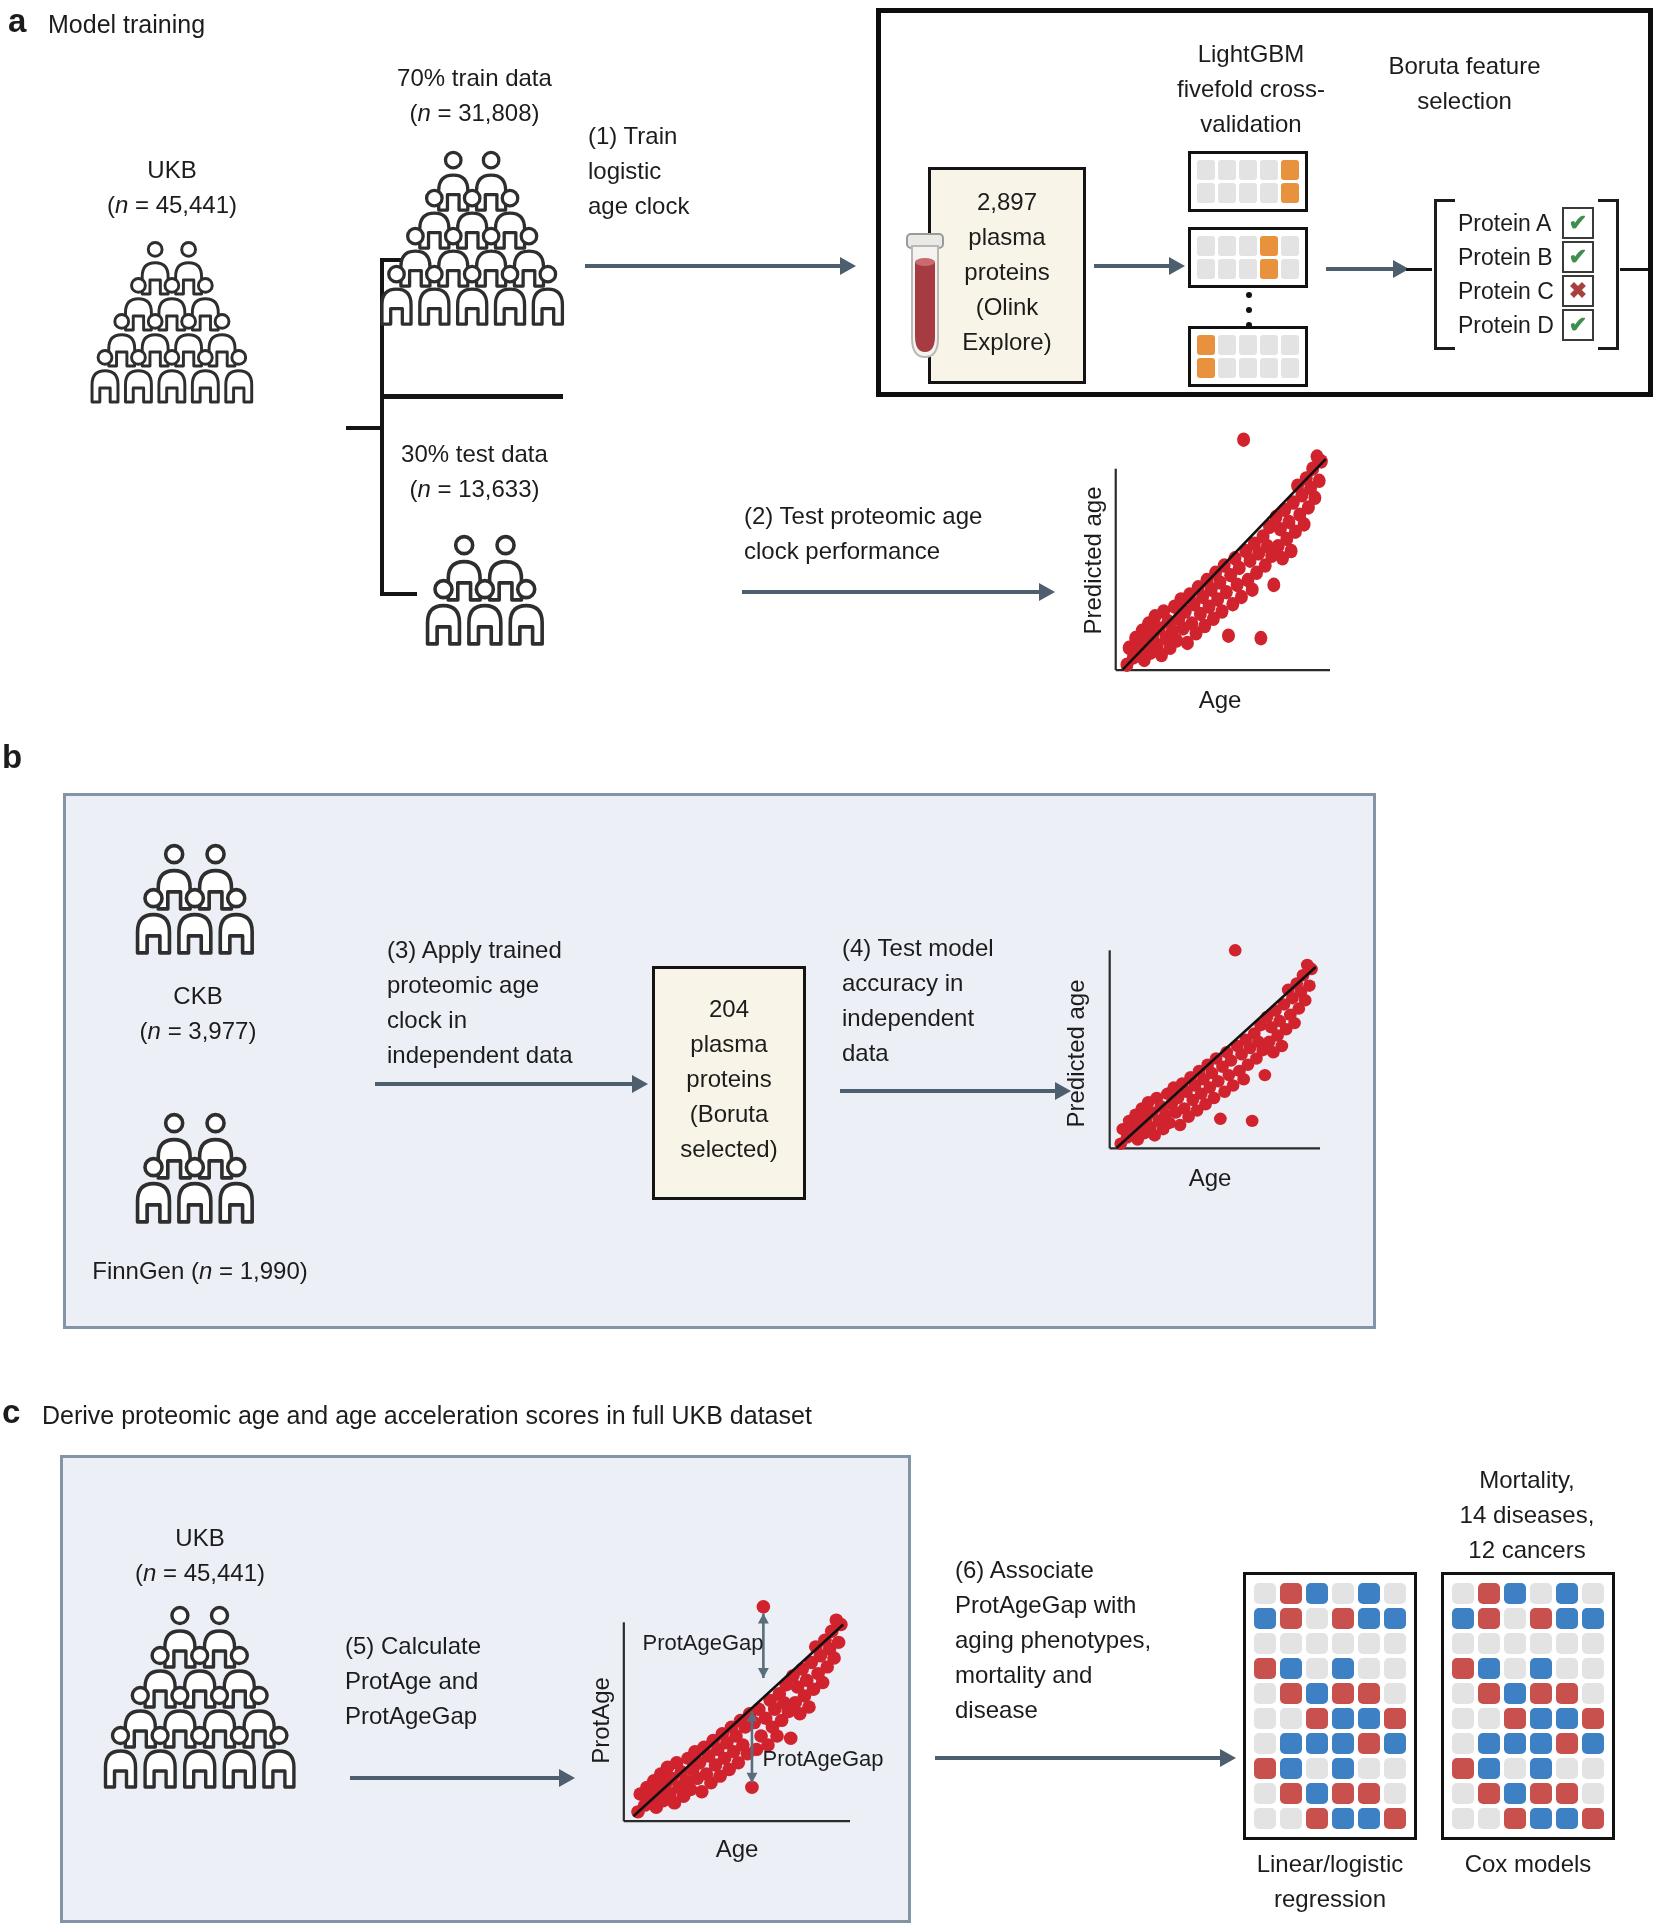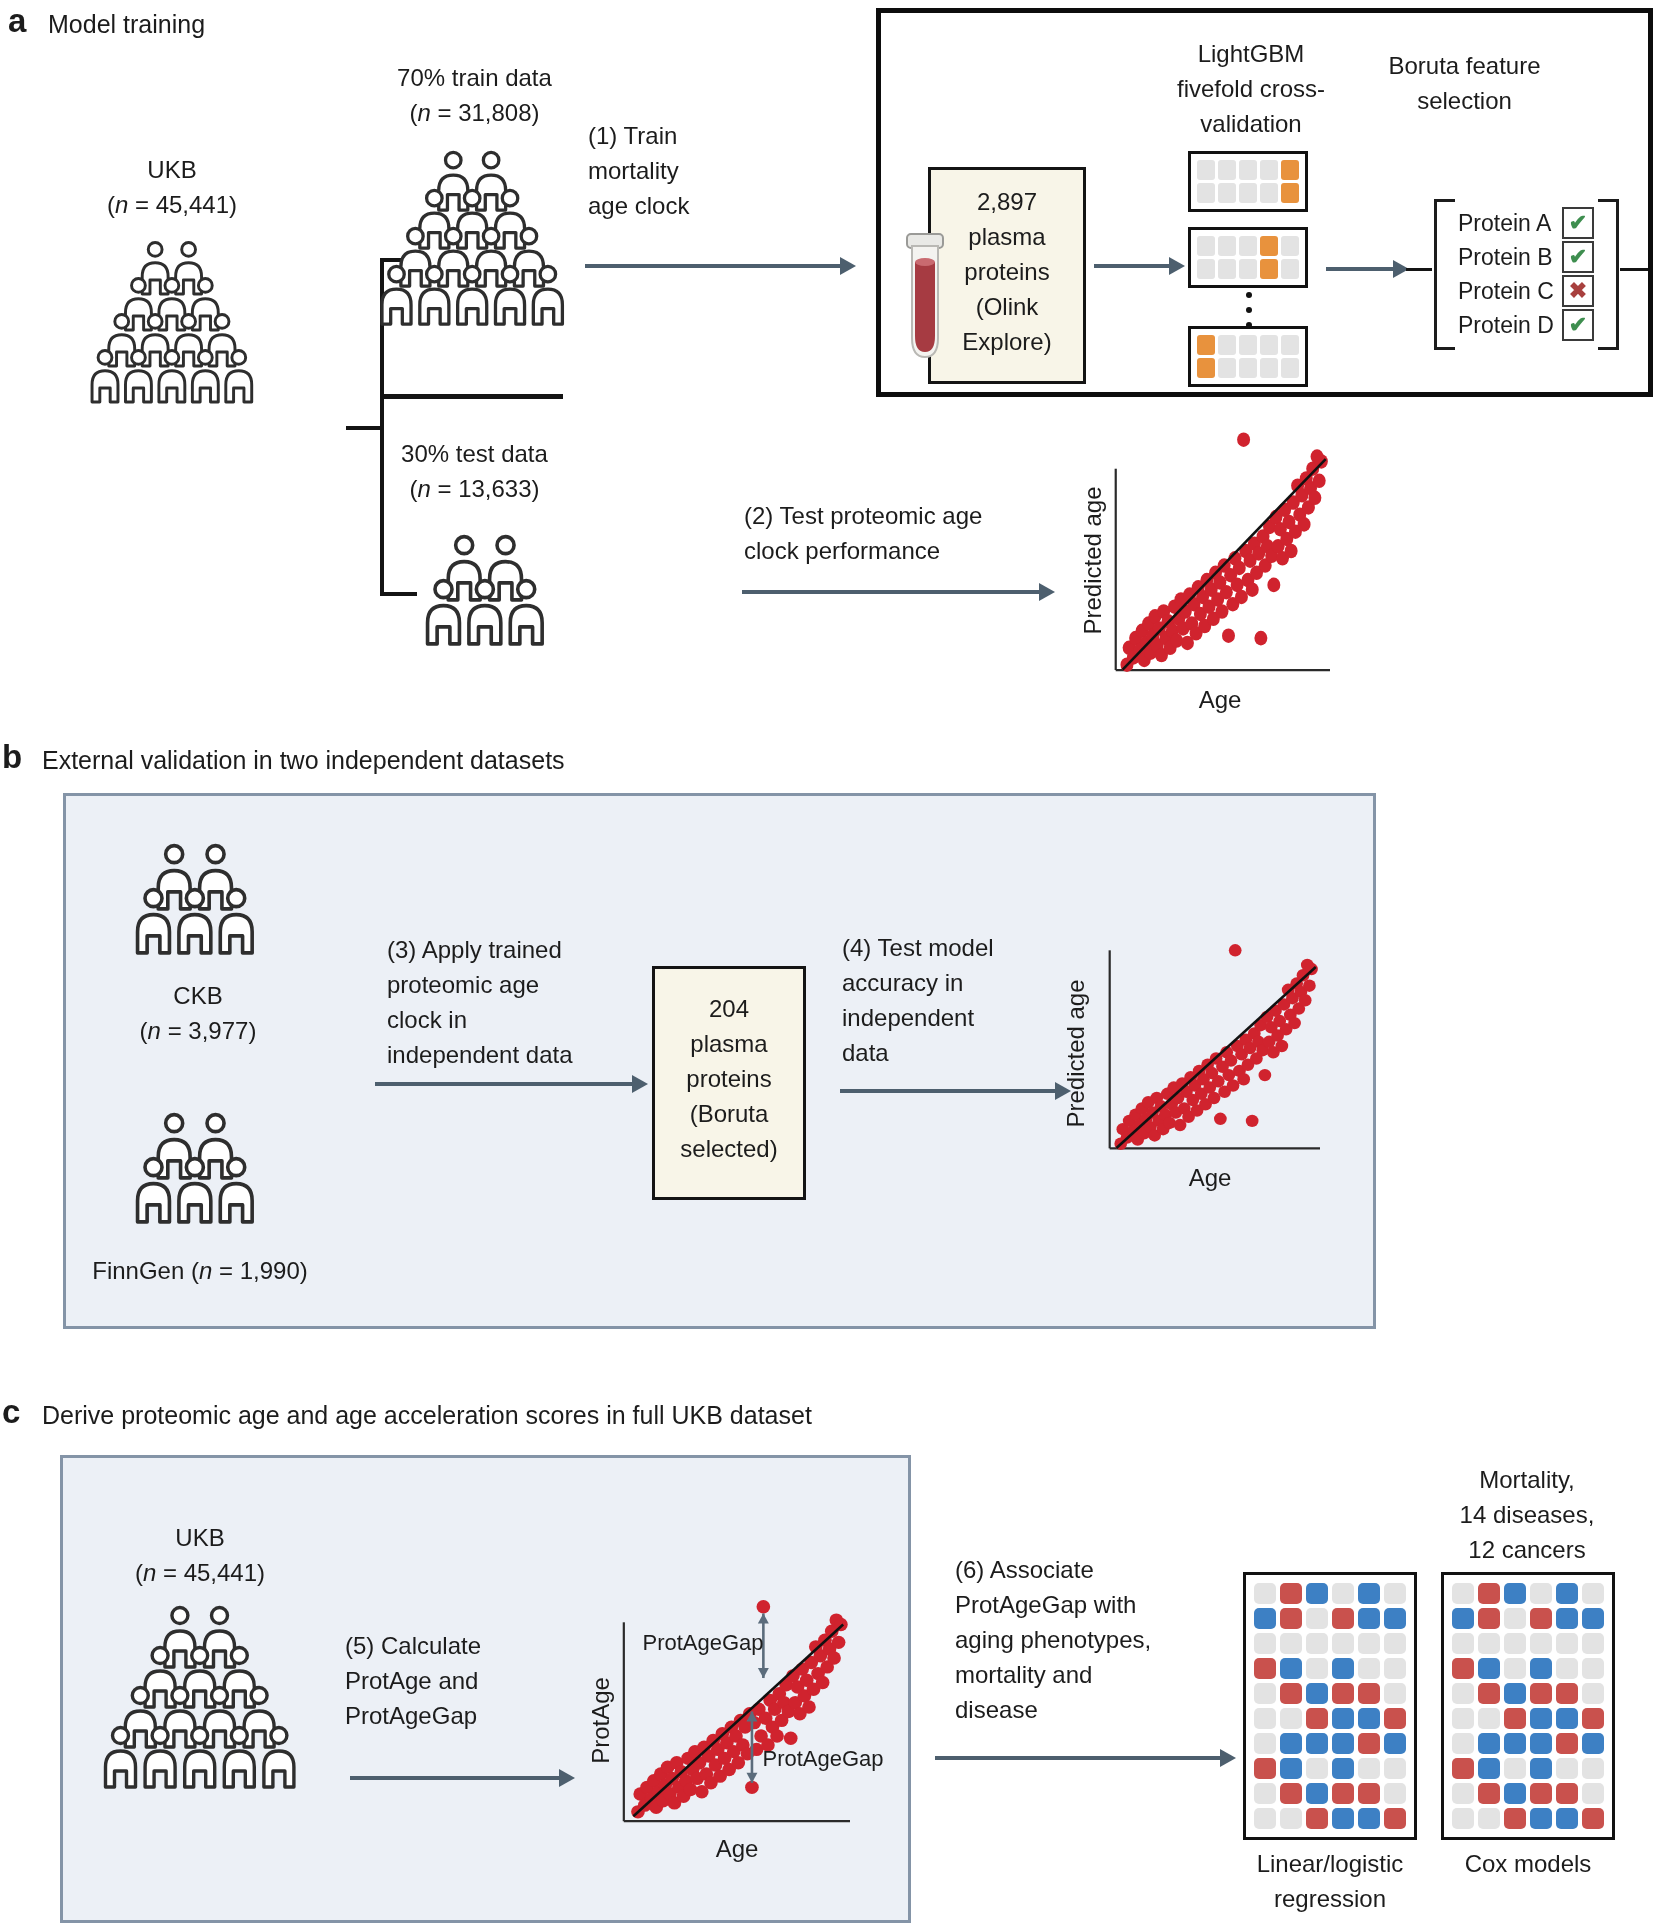--- a/index.html
+++ b/index.html
@@ -110,21 +110,21 @@
   <div class="abs" style="left:420px;top:534px"><svg width="129.72" height="112">
         <use href="#person" x="20.68" y="0" width="47" height="68"></use>
         <use href="#person" x="62.04" y="0" width="47" height="68"></use>
         <use href="#person" x="0" y="44" width="47" height="68"></use>
         <use href="#person" x="41.36" y="44" width="47" height="68"></use>
         <use href="#person" x="82.72" y="44" width="47" height="68"></use>
       </svg></div>
 
   <div class="abs tblock" style="left:588px;top:118px;width:160px">
     <div>(1) Train</div>
-    <div>mortality</div>
+    <div>logistic</div>
     <div>age clock</div>
   </div>
   <div class="arrow" style="left:585px;top:264px;width:256px"></div>
 
   <div class="blackbox" style="left:876px;top:8px;width:767px;height:379px"></div>
 
   <div class="abs tblock center" style="left:1372px;top:48px;width:185px">
     <div>Boruta feature</div>
     <div>selection</div>
   </div>
@@ -329,21 +329,20 @@
         <circle cx="94" cy="11" r="3" fill="#d0232e"></circle>
         <circle cx="95" cy="21" r="3" fill="#d0232e"></circle>
         <circle cx="96" cy="13" r="3" fill="#d0232e"></circle>
         <line x1="4" y1="99" x2="98" y2="12" stroke="#111" stroke-width="2.6" vector-effect="non-scaling-stroke"></line>
       </svg>
     </div>
   <div class="abs tblock center rot" style="left:1012px;top:543px;width:160px">Predicted age</div>
   <div class="abs tblock center" style="left:1170px;top:682px;width:100px">Age</div>
 
   <div class="abs plabel" style="left:2px;top:740px">b</div>
-  <div class="abs ptitle" style="left:42px;top:745px">External validation in two independent datasets</div>
 
   <div class="panelbox" style="left:63px;top:793px;width:1307px;height:530px"></div>
 
   <div class="abs" style="left:130px;top:843px"><svg width="129.72" height="112">
         <use href="#person" x="20.68" y="0" width="47" height="68"></use>
         <use href="#person" x="62.04" y="0" width="47" height="68"></use>
         <use href="#person" x="0" y="44" width="47" height="68"></use>
         <use href="#person" x="41.36" y="44" width="47" height="68"></use>
         <use href="#person" x="82.72" y="44" width="47" height="68"></use>
       </svg></div>

